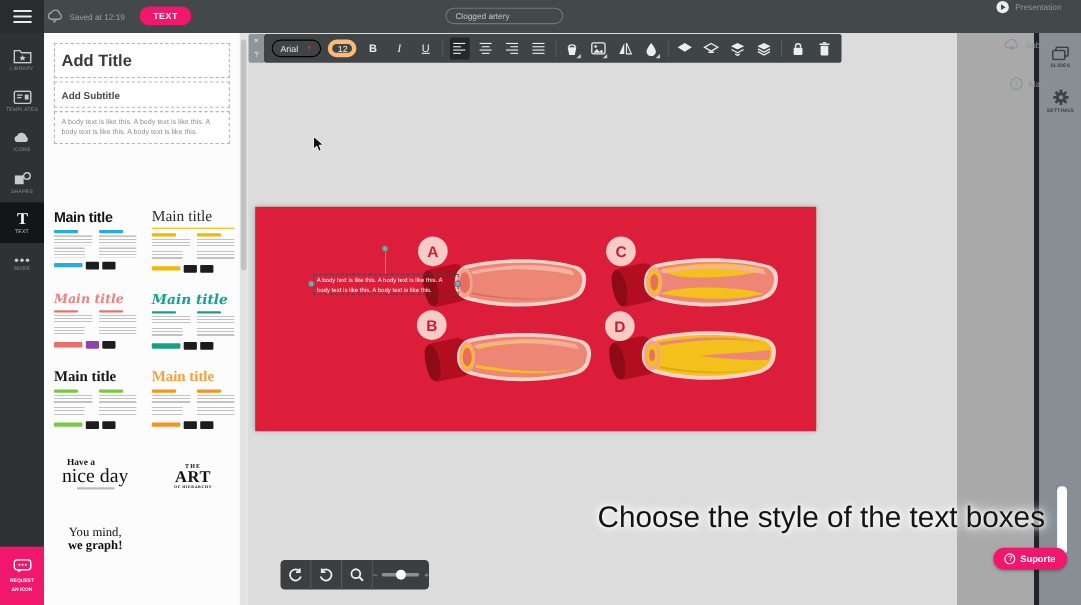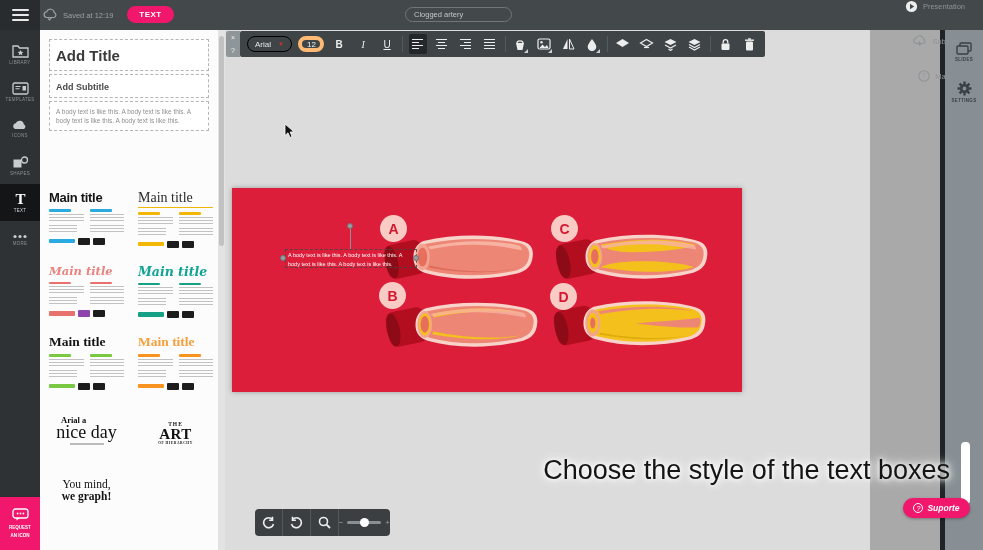--- a/index.html
+++ b/index.html
@@ -103,21 +103,21 @@
 
   
   .zoombar { position:absolute; left:255px; top:509px; width:135px; height:27px; background:#3b3f42; border-radius:4px; z-index:15; display:flex; align-items:center; }
   .zb-cell { width:28px; height:27px; display:flex; align-items:center; justify-content:center; border-right:1px solid #54585b; cursor:pointer; }
   .zb-slider { flex:1; display:flex; align-items:center; justify-content:center; gap:4px; }
   .zb-mm { color:#9a9ea1; font-size:8px; cursor:pointer; }
   .zb-track { position:relative; width:34px; height:3px; background:#8b8f92; border-radius:2px; cursor:pointer; }
   .zb-dot { position:absolute; left:13px; top:-3.5px; width:9px; height:9px; border-radius:50%; background:#fff; }
   .caption { position:absolute; right:33px; top:455px; font-size:27px; color:#141414; z-index:40; white-space:nowrap;
     text-shadow:0 0 5px #fff, 0 0 9px #fff, 0 0 14px #fff; }
-  .suporte { position:absolute; left:903px; top:498px; width:67px; height:20px; background:#f0176c; border-radius:10px; display:flex; align-items:center; justify-content:center; gap:4px; z-index:41; cursor:pointer; box-shadow:0 1px 3px rgba(0,0,0,.3);font-style:italic; }
+  .suporte { position:absolute; left:903px; top:498px; width:67px; height:20px; background:#f0176c; border-radius:10px; display:flex; align-items:center; justify-content:center; gap:4px; z-index:41; cursor:pointer; box-shadow:0 1px 3px rgba(0,0,0,.3); }
   .suporte .q { width:10px; height:10px; border:1px solid #fff; border-radius:50%; color:#fff; font-size:7px; display:flex; align-items:center; justify-content:center; }
   .suporte .lbl { color:#fff; font-size:8.5px; font-weight:bold; }
   .cursor { position:absolute; left:284px; top:124px; z-index:50; }
 </style>
 </head>
 <body>
 
 <div class="app">
 
   <header class="topbar">
@@ -336,21 +336,21 @@
             </div>
           </div>
         <div class="m-foot">
             <span class="m-btn"></span>
             <span class="m-badge"></span>
             <span class="m-badge"></span>
           </div>
       </div>
       <div class="tpl" style="--c:#888;margin-top:10px">
         <div class="t-stackday">
-            <span class="top">Arial a</span>
+            <span class="top">Have a</span>
             <span class="main">nice day</span>
           </div>
         <div class="t-day-sub"></div>
       </div>
       <div class="tpl" style="--c:#888;margin-top:16px">
         <div class="t-art"><span class="l1">THE</span><span class="l2">ART</span><span class="l3">OF HIERARCHY</span><span class="rule"></span></div>
       </div>
       <div class="tpl" style="--c:#888;margin-top:16px">
         <div class="t-graph"><span>You mind,</span><br><b>we graph!</b></div>
       </div>

